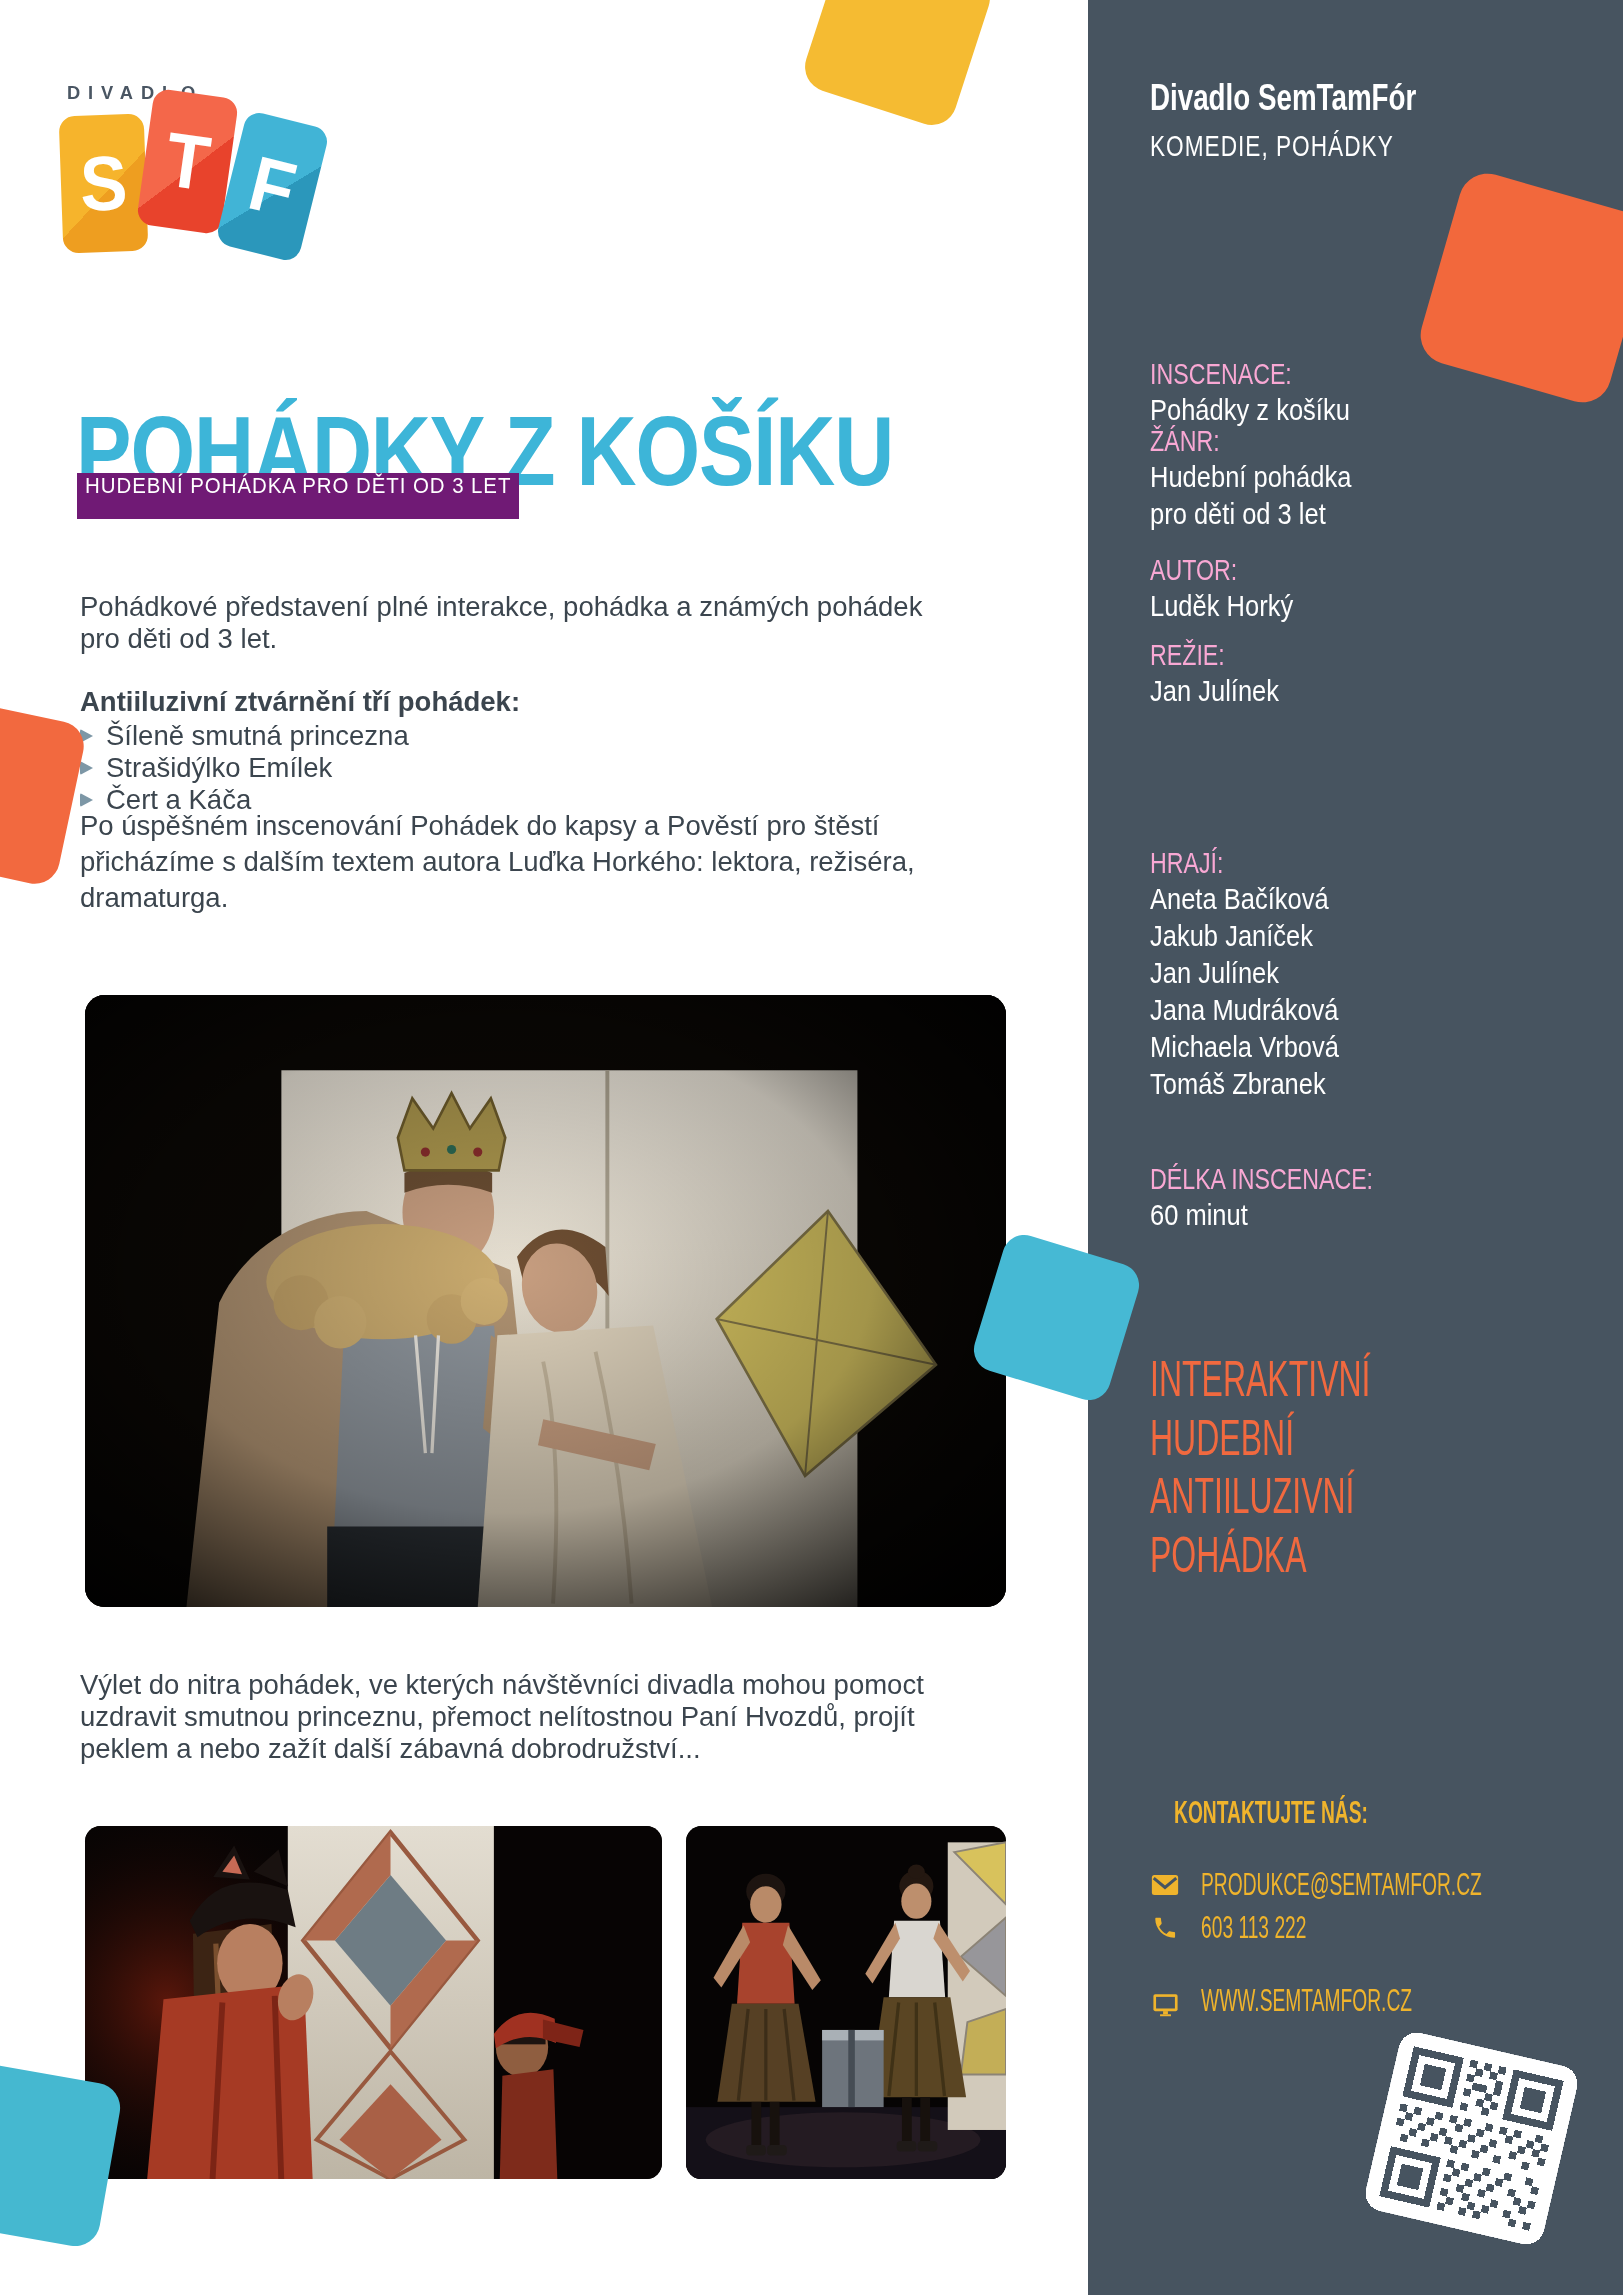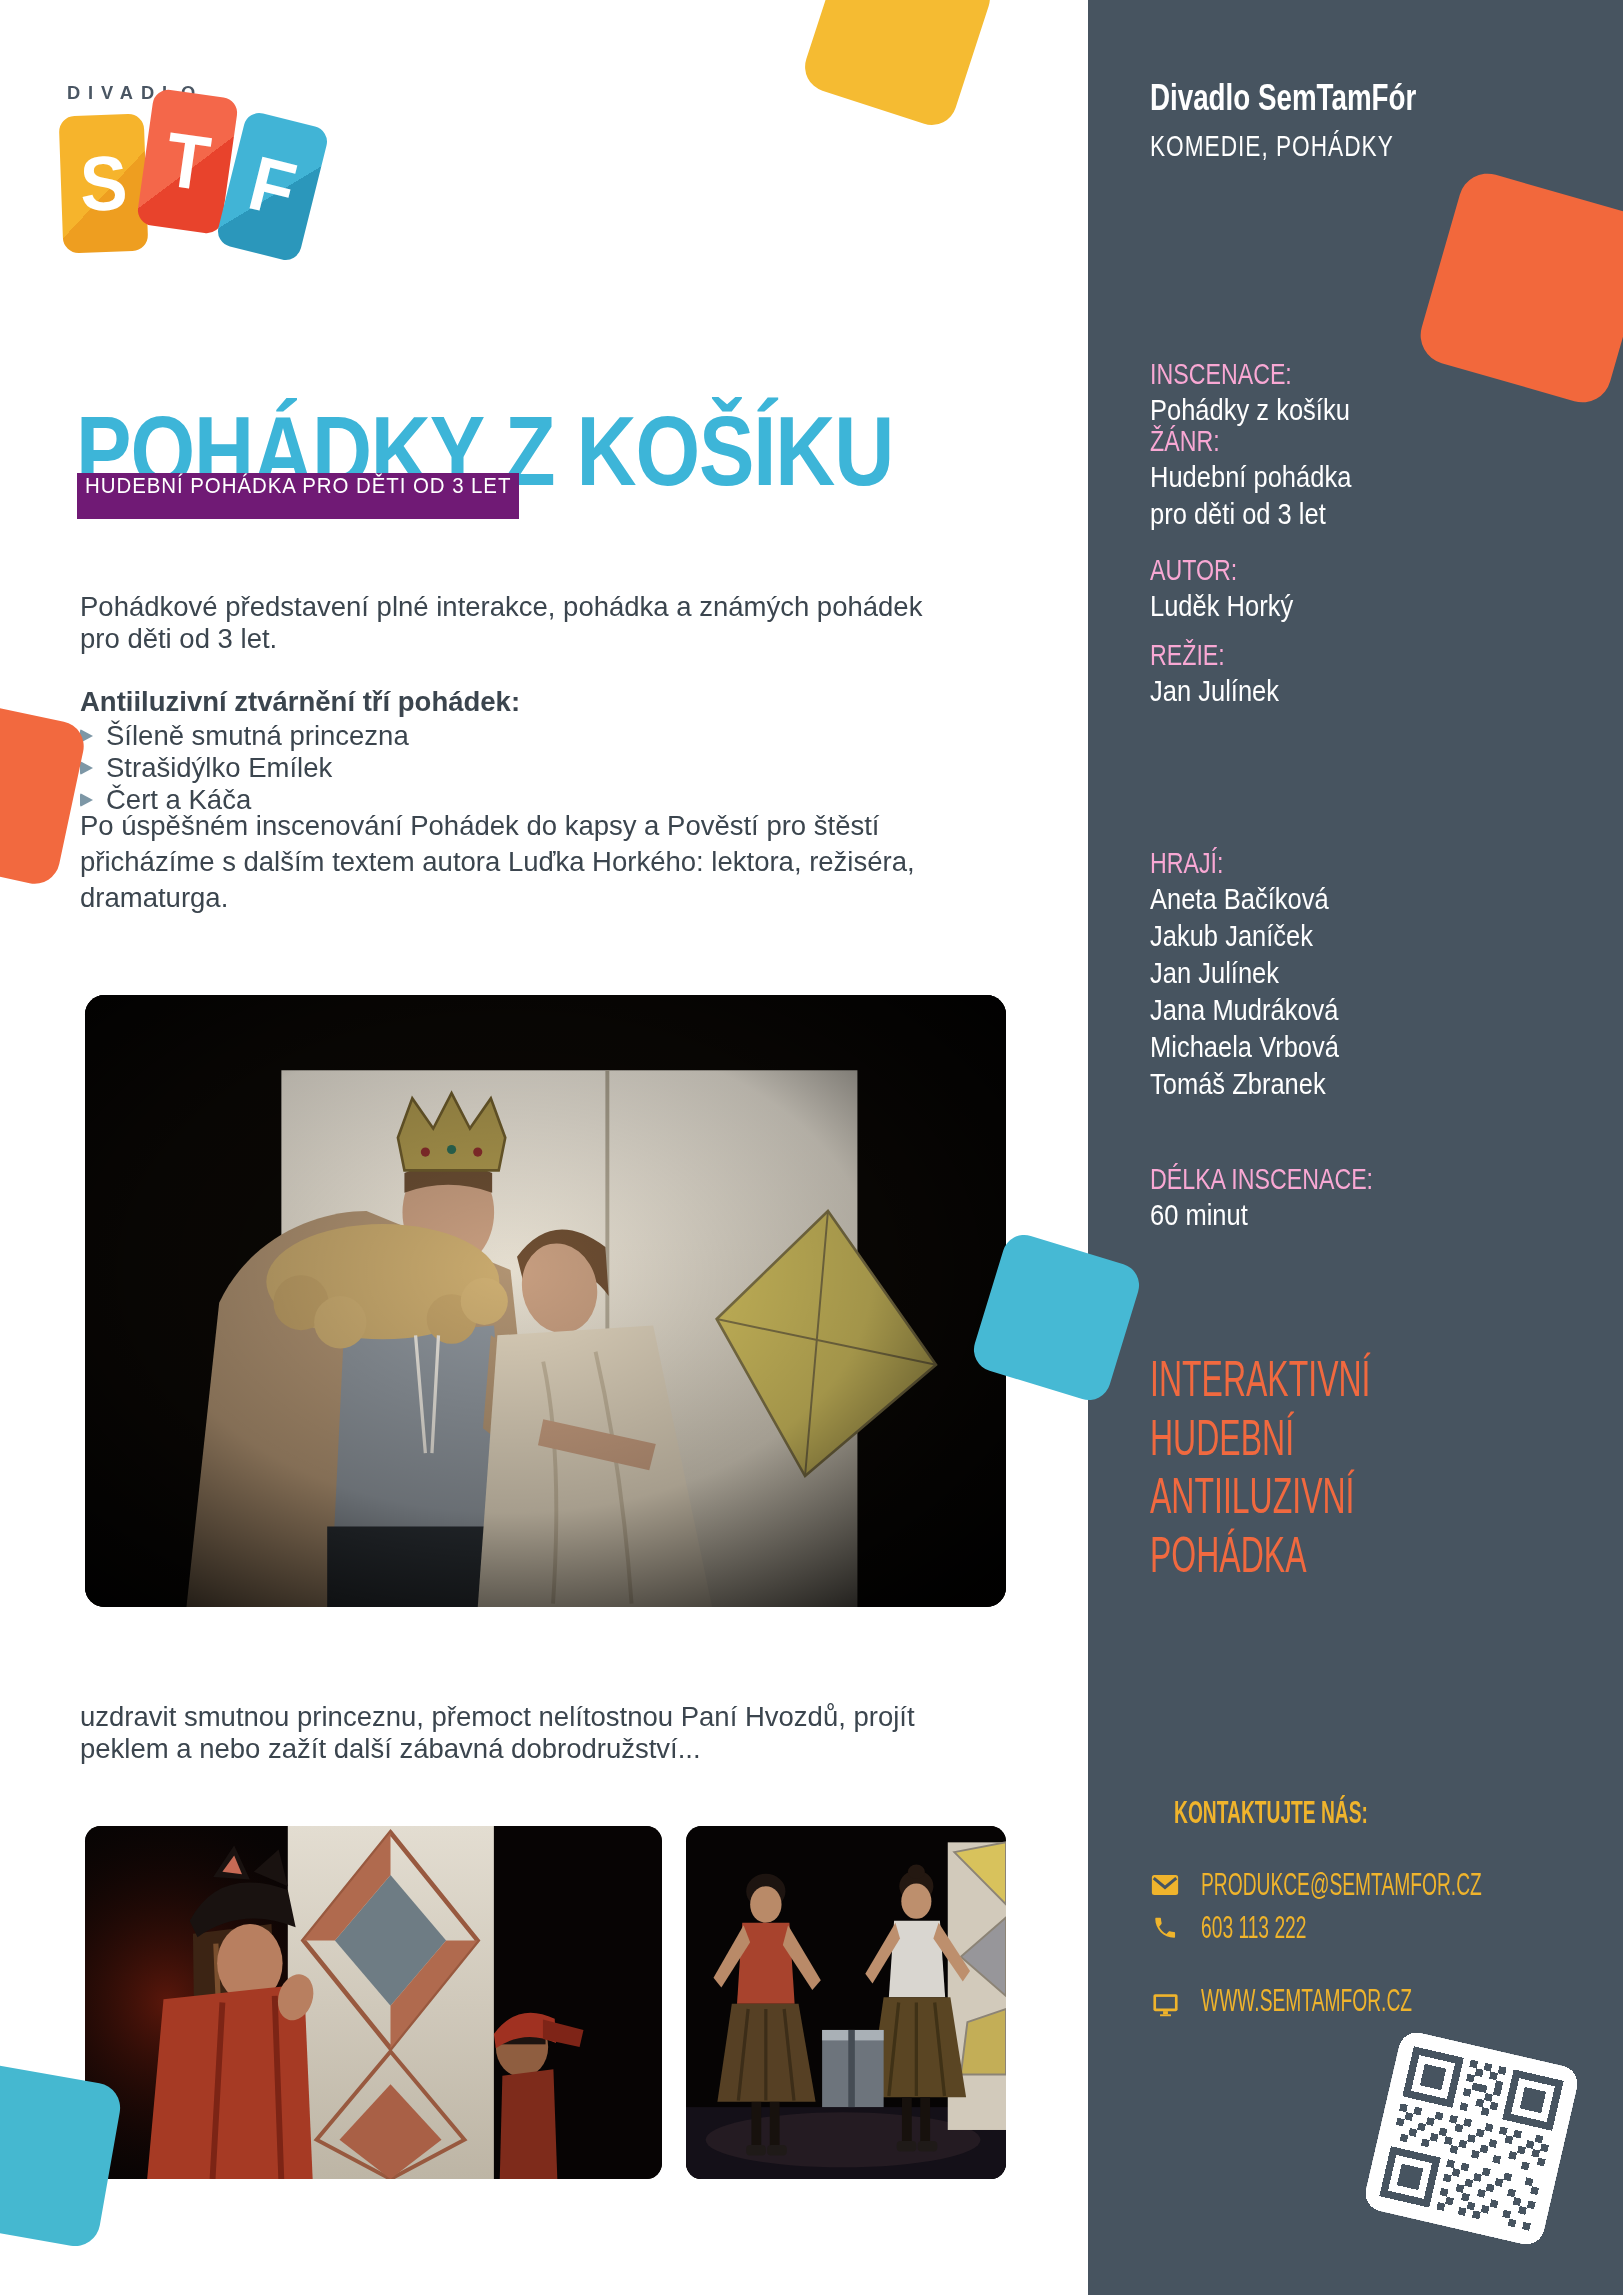--- a/index.html
+++ b/index.html
@@ -148,20 +148,21 @@
         <path d="M660,400 Q715,325 795,385 L800,460 Q760,398 672,448 Z" fill="#6f4f33"></path>
         <ellipse cx="725" cy="448" rx="57" ry="69" fill="#c79e80" transform="rotate(-12 725 448)"></ellipse>
         <polygon points="630,520 868,505 958,935 600,935" fill="#ded2bc"></polygon>
         <path d="M700,560 Q730,700 715,930 M780,545 Q820,720 835,930" stroke="#c3b59c" stroke-width="6" fill="none"></path>
         <polygon points="700,648 872,686 862,726 692,688" fill="#c79e80"></polygon>
       </g>
       <rect x="0" y="0" width="1407" height="935" fill="url(#vg)"></rect>
     </svg>
   </div>
 
+  <div class="copy" style="top:1669px;">Výlet do nitra pohádek, ve kterých návštěvníci divadla mohou pomoct</div>
   <div class="copy" style="top:1701px;">uzdravit smutnou princeznu, přemoct nelítostnou Paní Hvozdů, projít</div>
   <div class="copy" style="top:1733px;">peklem a nebo zažít další zábavná dobrodružství...</div>
 
   <div class="photo" style="left:85px;top:1826px;width:577px;height:353px;border-radius:15.7px;">
     <svg viewBox="0 0 882 540" preserveAspectRatio="none">
       <defs>
         <radialGradient id="redglow" cx="0.25" cy="0.5" r="0.6">
           <stop offset="0" stop-color="#5a170b"></stop>
             <stop offset="1" stop-color="rgba(10,4,3,0)"></stop>
         </radialGradient>

